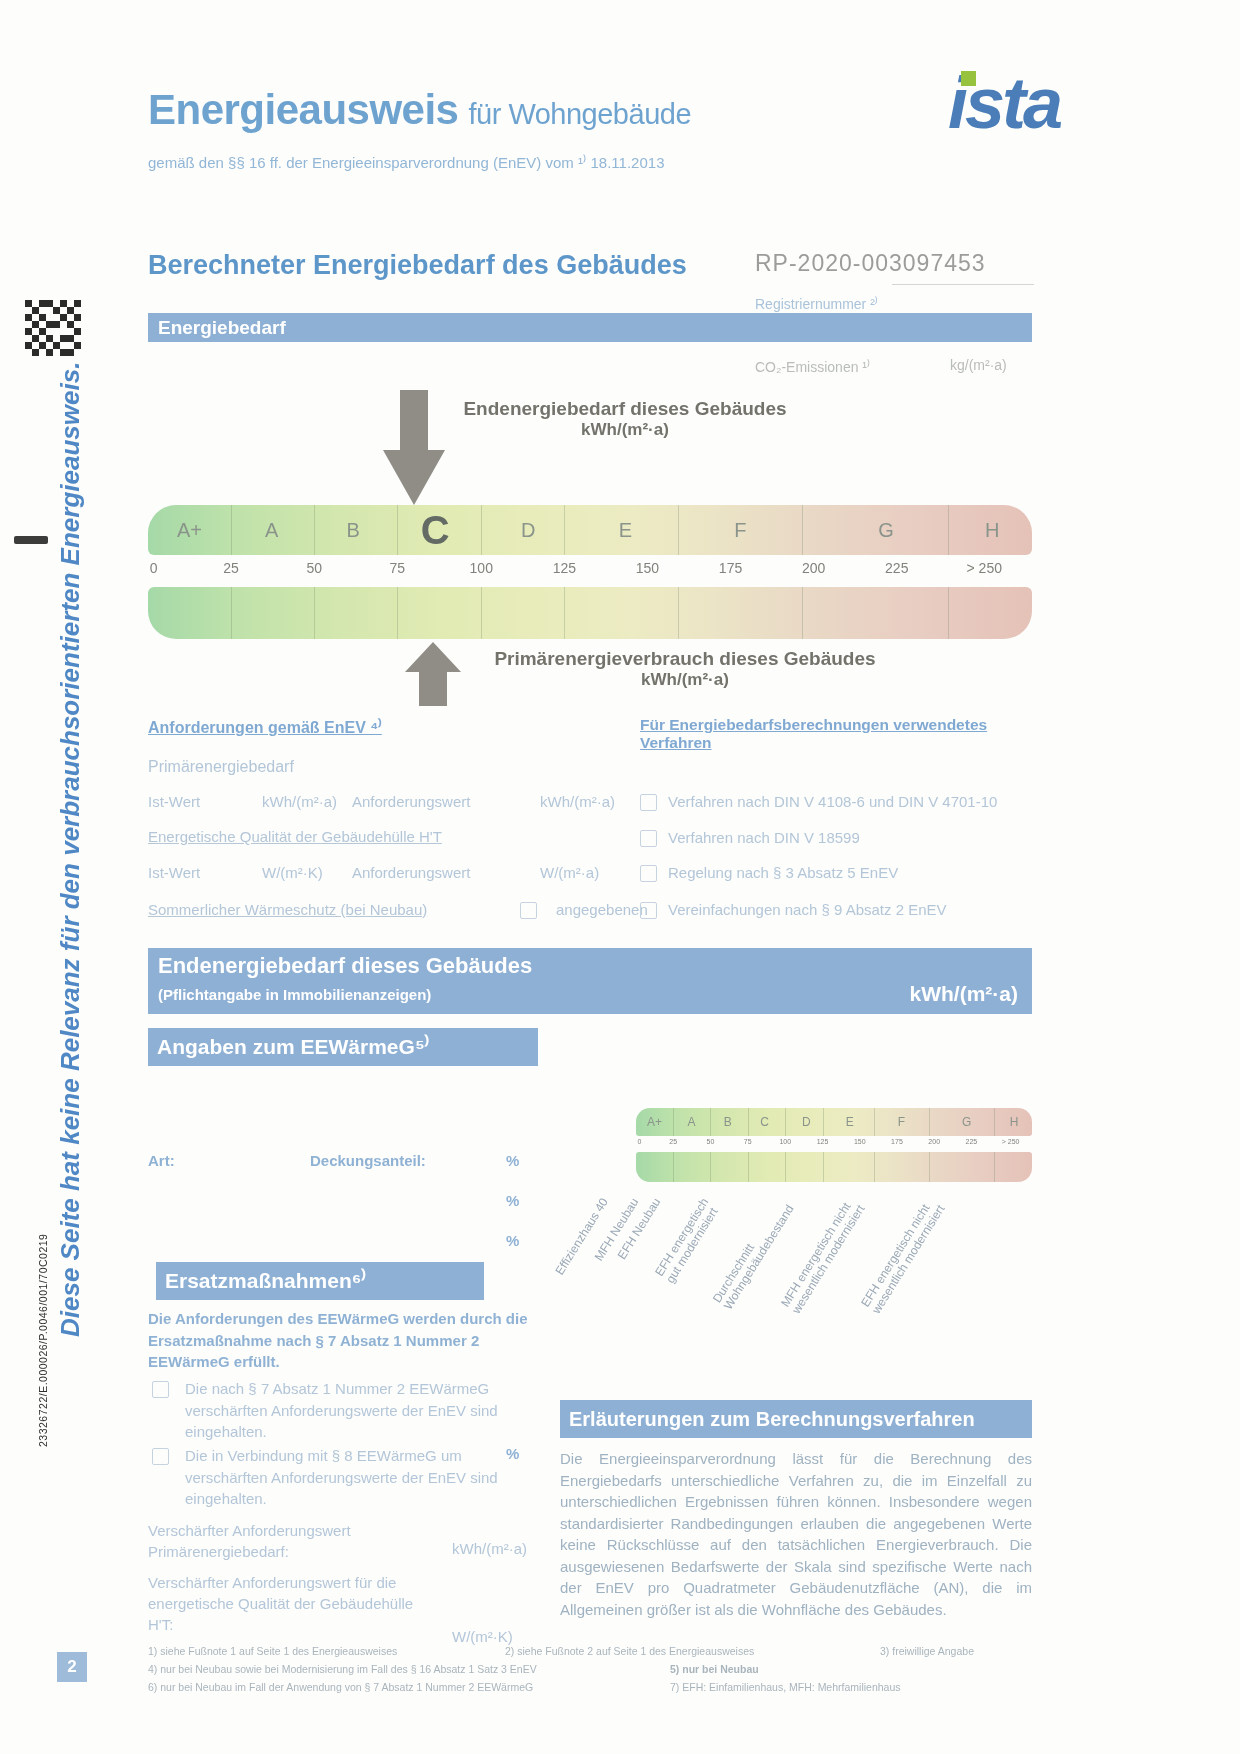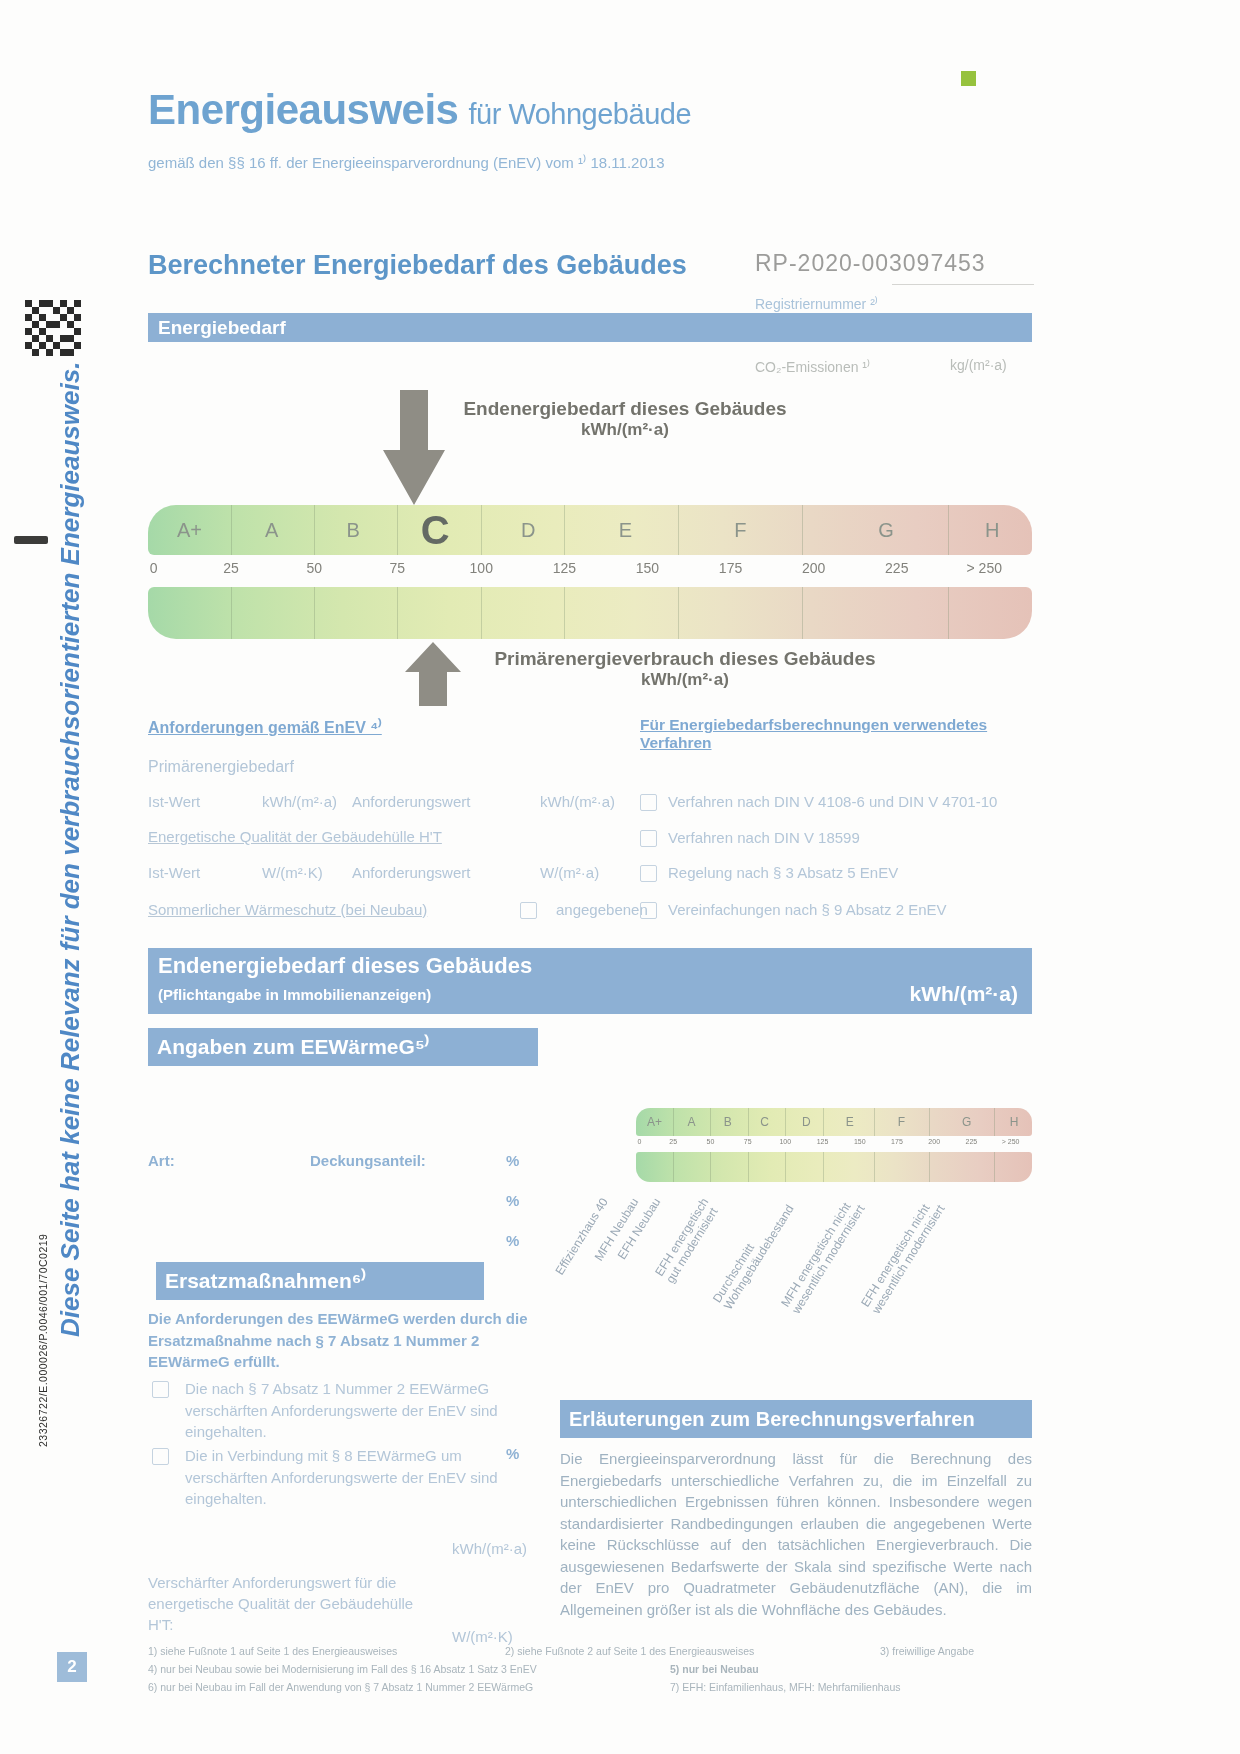--- a/index.html
+++ b/index.html
@@ -128,20 +128,21 @@
   <div class="abs regmark"></div>
   <div class="abs vnote">Diese Seite hat keine Relevanz für den verbrauchsorientierten Energieausweis.</div>
   <div class="abs vcode">23326722/E.000026/P.0046/001/70C0219</div>
   <div class="abs pagenum">2</div>
 
   <div class="abs title">
     <span>Energieausweis</span><span class="suffix">für Wohngebäude</span>
   </div>
   <div class="abs subtitle">gemäß den §§ 16 ff. der Energieeinsparverordnung (EnEV) vom ¹⁾ 18.11.2013</div>
   <div class="abs logo">
+    <span>ista</span>
     <span class="logo-dot"></span>
   </div>
   <div class="abs section-title">Berechneter Energiebedarf des Gebäudes</div>
   <div class="abs reg-number">RP-2020-003097453</div>
   <div class="abs reg-line"></div>
   <div class="abs reg-label">Registriernummer ²⁾</div>
 
   <div class="abs banner banner1">Energiebedarf</div>
   <div class="abs co2 l">CO₂-Emissionen ¹⁾</div>
   <div class="abs co2 u">kg/(m²·a)</div>
@@ -245,20 +246,21 @@
   <span class="abs boldblue fs15" style="left:506px;top:1192px;">%</span>
   <span class="abs boldblue fs15" style="left:506px;top:1232px;">%</span>
 
   <div class="abs banner subbanner" style="left:156px;top:1262px;width:328px;">Ersatzmaßnahmen⁶⁾</div>
   <div class="abs boldblue fs15" style="left:148px;top:1308px;width:400px;line-height:21.5px;">Die Anforderungen des EEWärmeG werden durch die Ersatzmaßnahme nach § 7 Absatz 1 Nummer 2 EEWärmeG erfüllt.</div>
   <span class="abs cb" style="left:152px;top:1381px;"></span>
   <div class="abs faded fs15" style="left:185px;top:1378px;width:330px;line-height:21.5px;">Die nach § 7 Absatz 1 Nummer 2 EEWärmeG verschärften Anforderungswerte der EnEV sind eingehalten.</div>
   <span class="abs cb" style="left:152px;top:1448px;"></span>
   <div class="abs faded fs15" style="left:185px;top:1445px;width:330px;line-height:21.5px;">Die in Verbindung mit § 8 EEWärmeG um verschärften Anforderungswerte der EnEV sind eingehalten.</div>
   <span class="abs boldblue fs15" style="left:506px;top:1445px;">%</span>
+  <div class="abs faded fs15" style="left:148px;top:1520px;width:290px;line-height:21px;">Verschärfter Anforderungswert Primärenergiebedarf:</div>
   <span class="abs faded fs15" style="left:452px;top:1540px;">kWh/(m²·a)</span>
   <div class="abs faded fs15" style="left:148px;top:1572px;width:290px;line-height:21px;">Verschärfter Anforderungswert für die energetische Qualität der Gebäudehülle H'T:</div>
   <span class="abs faded fs15" style="left:452px;top:1628px;">W/(m²·K)</span>
 
 
   <div class="abs scale sm">
     <div class="band b1">
       <span class="divider" style="left:9.4%"></span>
         <span class="divider" style="left:18.8%"></span>
       <span class="divider" style="left:28.2%"></span>

